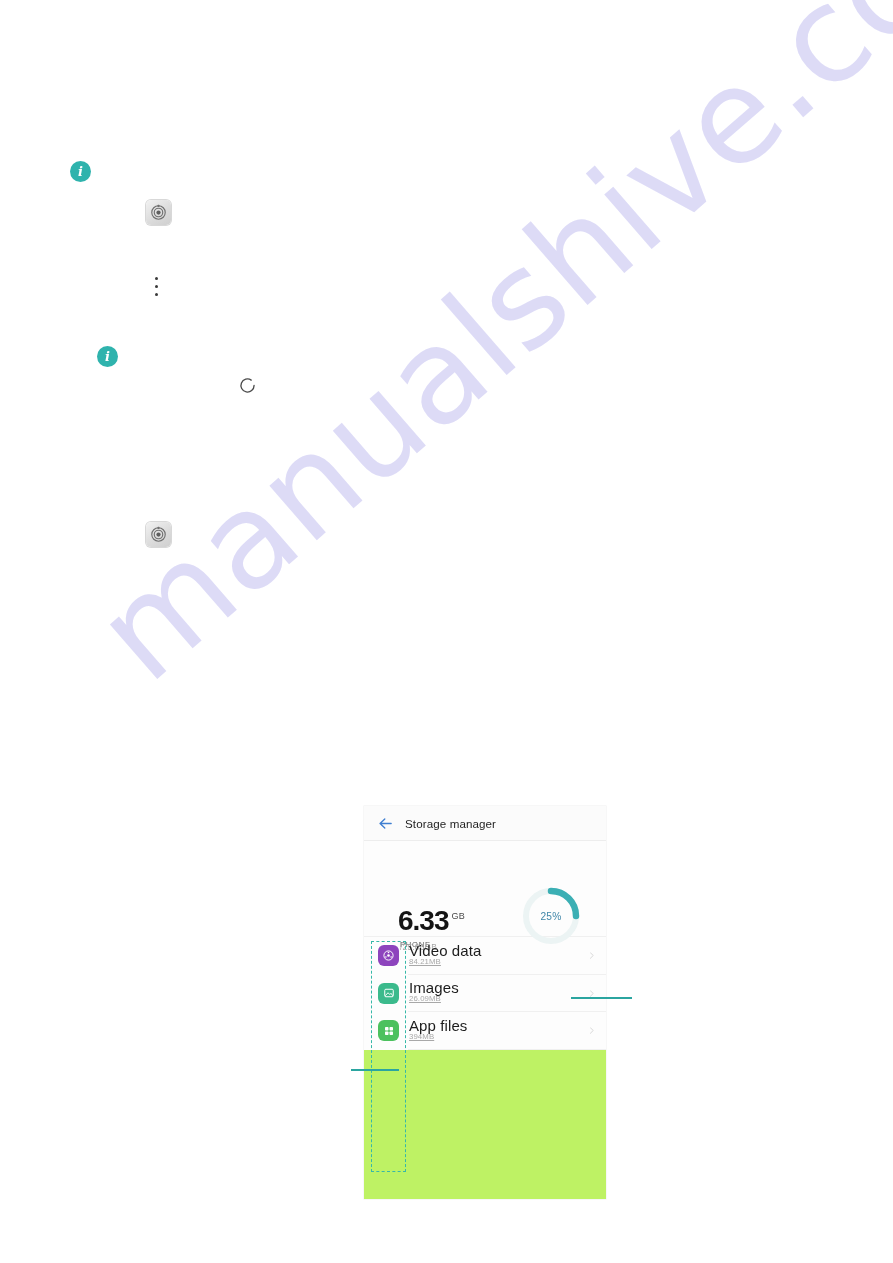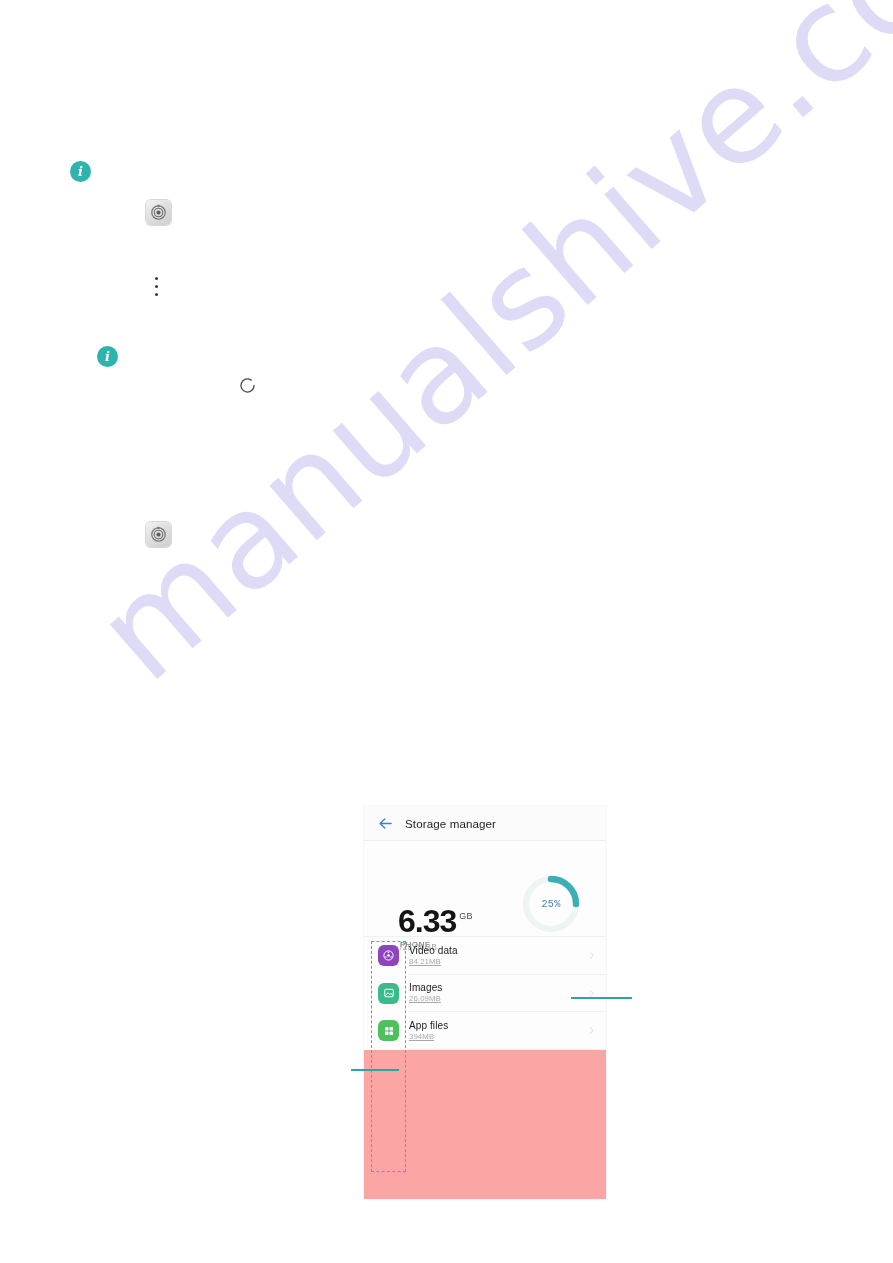--- a/index.html
+++ b/index.html
@@ -86,21 +86,21 @@
     background: #3a3a3a;
   }
 
   
   #phone-panel {
     position: absolute;
     left: 364px;
     top: 806px;
     width: 242px;
     height: 393px;
-    background: #fca5a5;
+    background: #bef264;
     overflow: hidden;
     z-index: 6;
     box-shadow: 0 0 0 0.5px #f0f0f0;
   }
 
   .pp-appbar {
     height: 35px;
     background: #fbfbfb;
     border-bottom: 1px solid #ededed;
     display: flex;
@@ -135,21 +135,21 @@
     margin-top: 45px;
   }
   .pp-used-row {
     position: absolute;
     left: 34px;
     top: 64px;
     display: flex;
     align-items: flex-end;
   }
   .pp-used {
-    font-size: 32px;
+    font-size: 28px;
     line-height: 32px;
     font-weight: 700;
     color: #141414;
     letter-spacing: -1px;
   }
   .pp-used-unit {
     font-size: 9px;
     color: #4a4a4a;
     margin-left: 3px;
     margin-bottom: 16px;
@@ -159,24 +159,23 @@
     position: absolute;
     left: 36px;
     top: 101px;
     font-size: 8.4px;
     color: #a6a6a6;
     letter-spacing: .2px;
   }
   .pp-ring {
     position: absolute;
     right: 24px;
-    top: 32px;
+    top: 44px;
     width: 62px;
     height: 62px;
-    font-family: Liberation Mono, monospace;
   }
   .pp-ring-pct {
     position: absolute;
     left: 0;
     top: 0;
     width: 62px;
     height: 62px;
     display: flex;
     align-items: center;
     justify-content: center;
@@ -210,21 +209,21 @@
     width: 21px;
     height: 21px;
     border-radius: 6px;
     flex: 0 0 auto;
     display: flex;
     align-items: center;
     justify-content: center;
   }
   .pp-texts { margin-left: 10px; flex: 1 1 auto; min-width: 0; }
   .pp-name {
-    font-size: 10px;
+    font-size: 15px;
     color: #1c1c1c;
     line-height: 11px;
     letter-spacing: .1px;
     white-space: nowrap;
   }
   .pp-size {
     font-size: 7.8px;
     color: #a8a8a8;
     line-height: 10px;
     margin-top: 1px;

